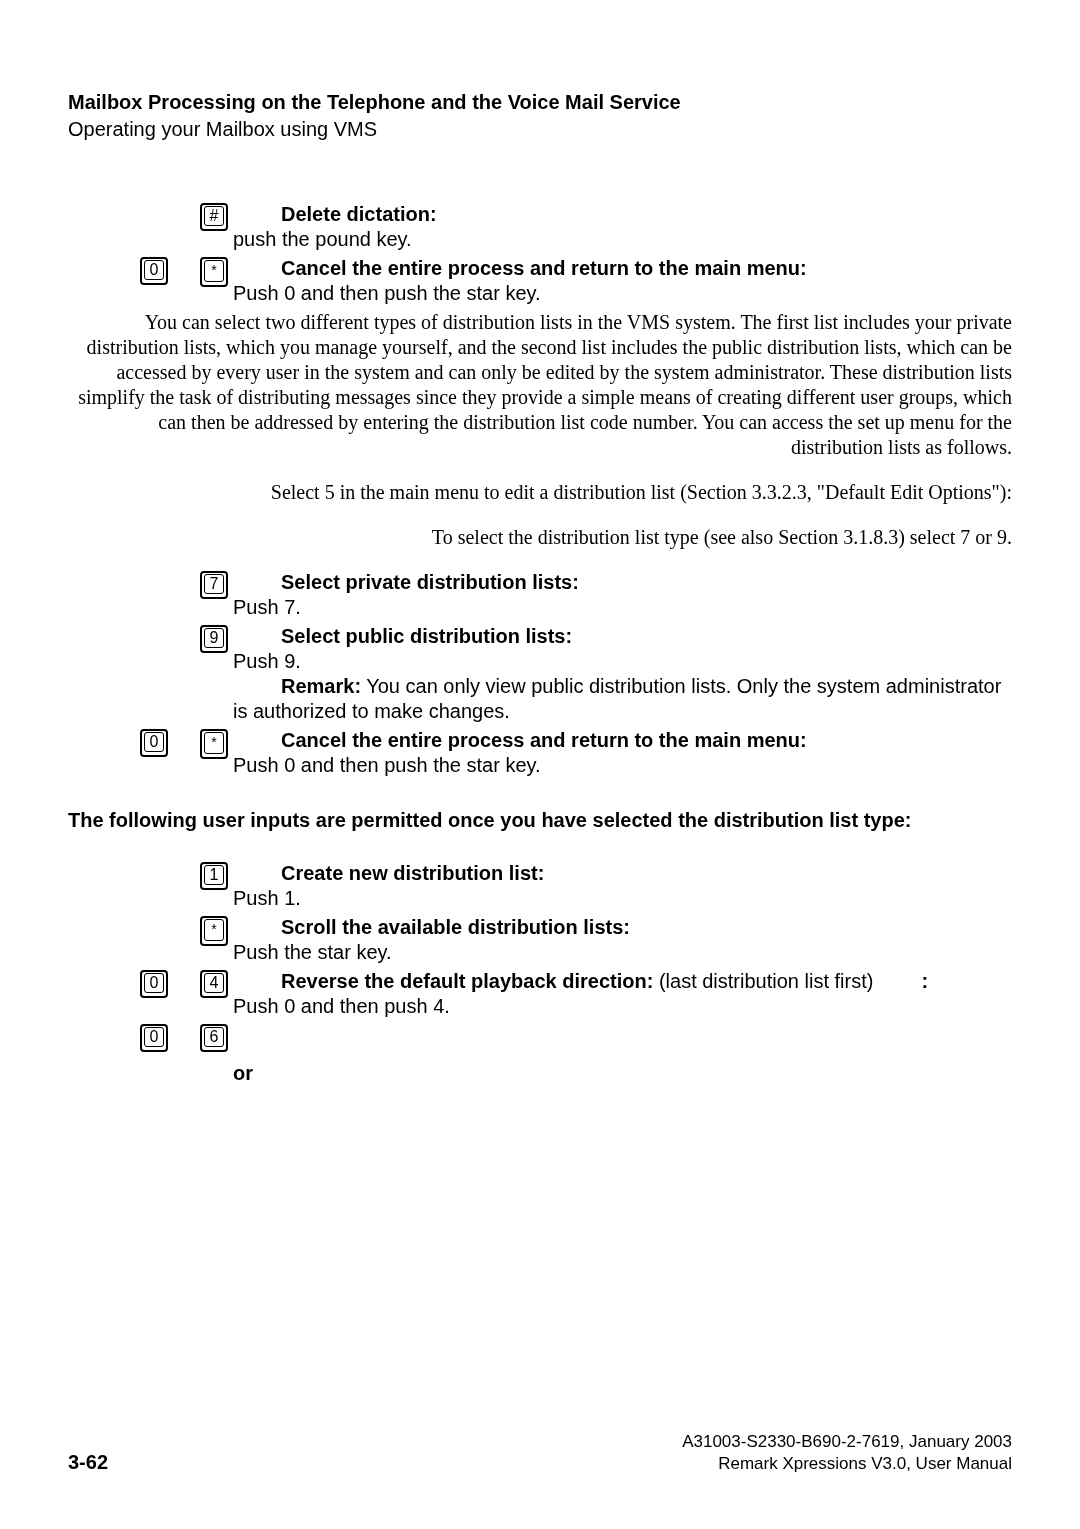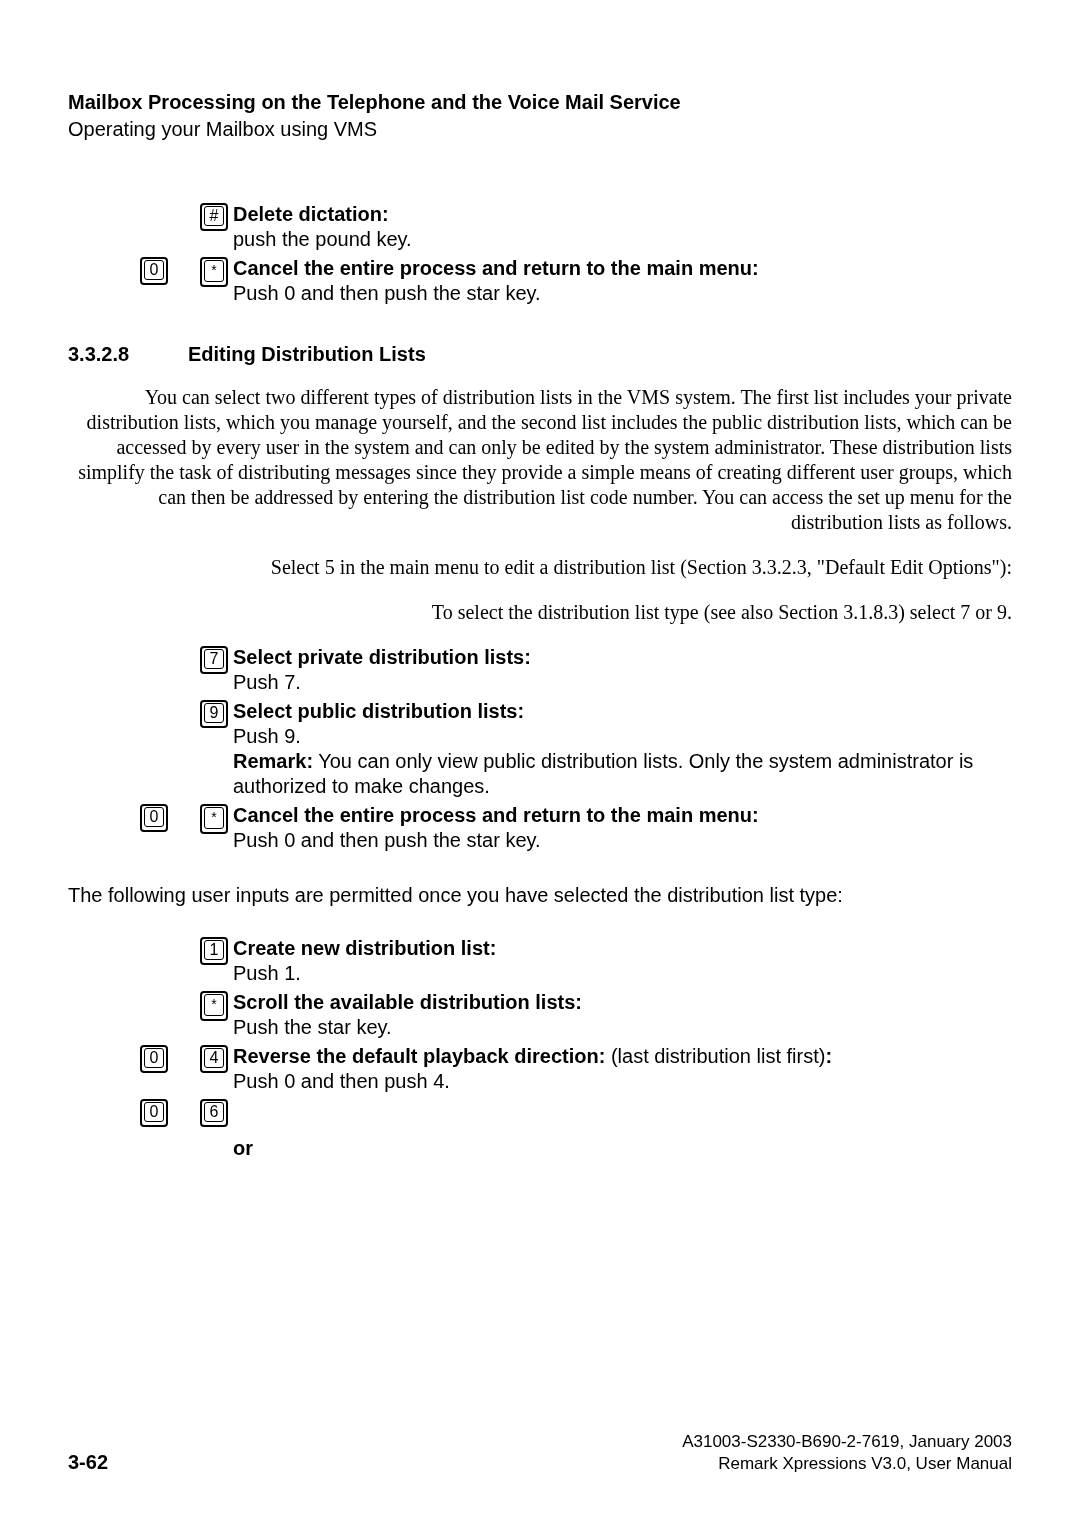--- a/index.html
+++ b/index.html
@@ -11,21 +11,21 @@
     color: #000;
     line-height: 1.25;
   }
   .page {
     width: 1080px;
     min-height: 1529px;
     box-sizing: border-box;
     padding: 90px 68px 48px 68px;
     position: relative;
   }
-  .bold { font-weight: bold; }
+  .bold { font-weight: bold; margin-left: 48px; }
   .header-title { font-weight: bold; margin-bottom: 2px; }
   .header-sub { margin-bottom: 60px; }
   .key-outer{
     display:inline-block;
     border:2px solid #000;
     border-radius:4px;
     padding:1px 2px 3px 2px;
     line-height:0;
   }
   .key-inner{
@@ -41,21 +41,21 @@
     line-height:18px;
     padding:0 2px;
   }
   .key-star{ font-size:14px; line-height:14px; padding-top:2px;}
   .entry { display:flex; align-items:flex-start; margin-bottom:6px;}
   .textcol { flex:1; }
   .section-num-row { display:flex; margin-top:36px; margin-bottom:18px;}
   .section-num { font-weight:bold; width:120px;}
   .section-title { font-weight:bold;}
   p.body { margin:0 0 20px 0; text-align:right;font-family:Liberation Serif, serif;}
-  .subhead { font-weight:normal; margin-top:30px; margin-bottom:28px;}
+  .subhead { font-weight:bold; margin-top:30px; margin-bottom:28px;}
   .or { font-weight:bold; margin-left:165px; margin-top:12px;}
   .footer {
     position:absolute;
     bottom:54px;
     left:68px; right:68px;
     display:flex;
     justify-content:space-between;
     align-items:flex-end;
     font-size:17px;
   }
@@ -93,24 +93,20 @@
     <div class="leftkeys">
       <span class="k-pos1"><span class="key-outer"><span class="key-inner">0</span></span></span>
       <span class="k-pos2"><span class="key-outer"><span class="key-inner key-star">*</span></span></span>
     </div>
     <div class="textcol">
       <span class="bold">Cancel the entire process and return to the main menu:</span><br>
       <span>Push 0 and then push the star key.</span>
     </div>
   </div>
 
-  <div class="section-num-row">
-    <div class="section-num">3.3.2.8</div>
-    <div class="section-title">Editing Distribution Lists</div>
-  </div>
 
   <p class="body">You can select two different types of distribution lists in the VMS system. The first list includes your private distribution lists, which you manage yourself, and the second list includes the public distribution lists, which can be accessed by every user in the system and can only be edited by the system administrator. These distribution lists simplify the task of distributing messages since they provide a simple means of creating different user groups, which can then be addressed by entering the distribution list code number. You can access the set up menu for the distribution lists as follows.</p>
   <p class="body">Select 5 in the main menu to edit a distribution list (Section 3.3.2.3, "Default Edit Options"):</p>
   <p class="body">To select the distribution list type (see also Section 3.1.8.3) select 7 or 9.</p>
 
   <div class="entry entry-block">
     <div class="leftkeys">
       <span class="k-pos2"><span class="key-outer"><span class="key-inner">7</span></span></span>
     </div>
     <div class="textcol">

